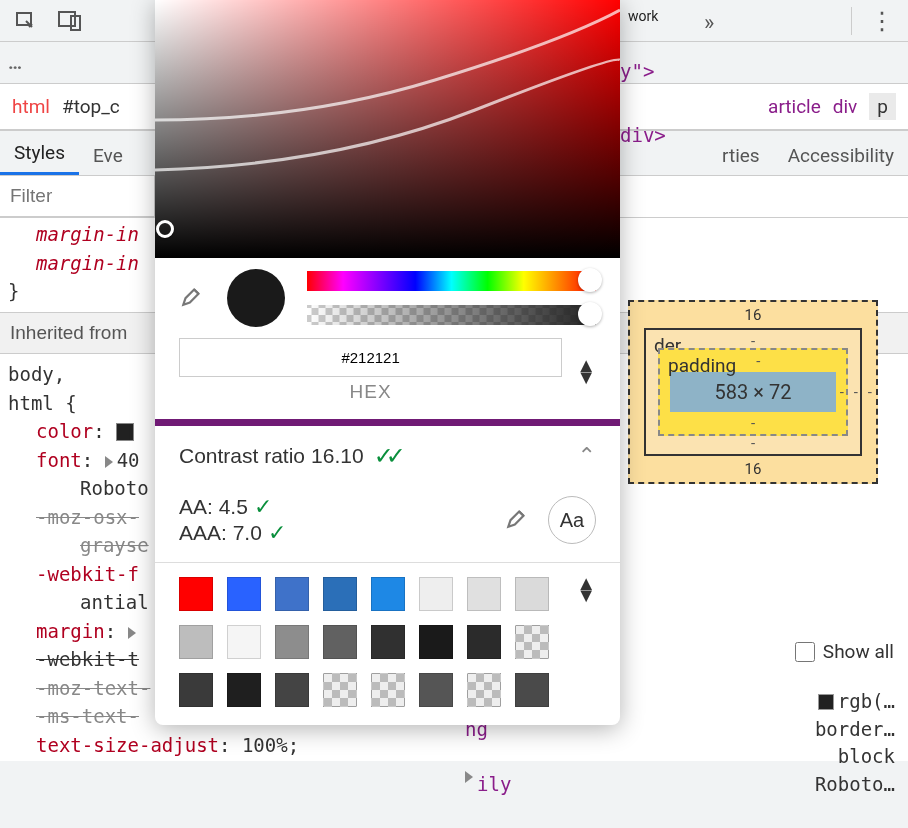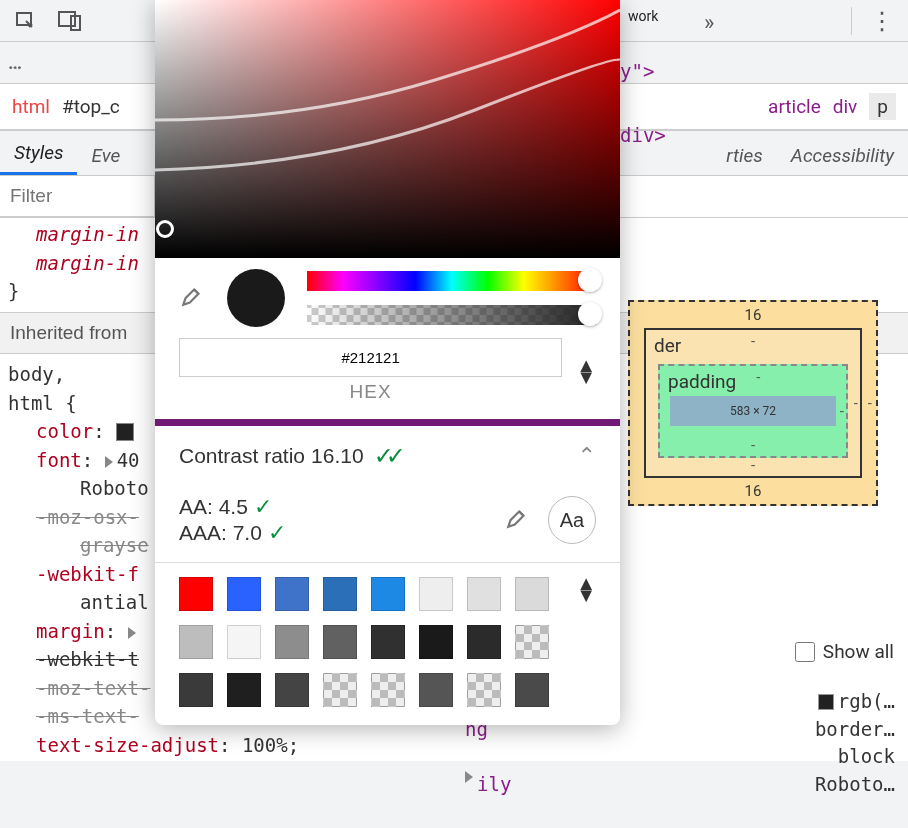--- a/index.html
+++ b/index.html
@@ -65,21 +65,20 @@
     height: 46px;
     background: #f1f3f4;
     border-top:1px solid #ccc;
     border-bottom:1px solid #ccc;
     display:flex;
     align-items:flex-end;
   }
   .panel-tab {
     padding: 8px 14px;
     color:#555;
-    font-style:italic;
   }
   .panel-tab.active {
     color:#222;
     border-bottom: 3px solid #1a73e8;
   }
 
   
   .filter-row {
     height: 42px;
     background:#fff;
@@ -125,22 +124,22 @@
   .box-model {
     position:absolute;
     right: 30px;
     top: 300px;
     width: 250px;
     font-size:15px;
     text-align:center;
   }
   .bm-margin { border:2px dashed #333; background:#fcdf9f; padding:26px 14px 26px 14px; position:relative; }
   .bm-border { border:2px solid #333; background:#fbe3b1; padding:18px 12px; position:relative;}
-  .bm-padding { border:2px dashed #888; background:#86efac; padding:30px 10px; position:relative;margin-top:16px;}
-  .bm-content { background:#8eb3c7; padding:8px 14px; color:#333; font-size:12px;}
+  .bm-padding { border:2px dashed #888; background:#fde047; padding:22px 10px; position:relative;}
+  .bm-content { background:#8eb3c7; padding:8px 14px; color:#333; font-size:20px;}
   .bm-label { position:absolute; top:4px; left:8px; font-size:19px; }
   .bm-num { position:absolute; font-size:15px; }
   .bm-dash { color:#555; }
 
   
   .show-all-row { position:absolute; right:14px; top:640px; display:flex; align-items:center; gap:8px; font-size:19px;}
   .show-all-row input { width:20px; height:20px; }
   .computed-list {
     position:absolute;
     left: 465px;

